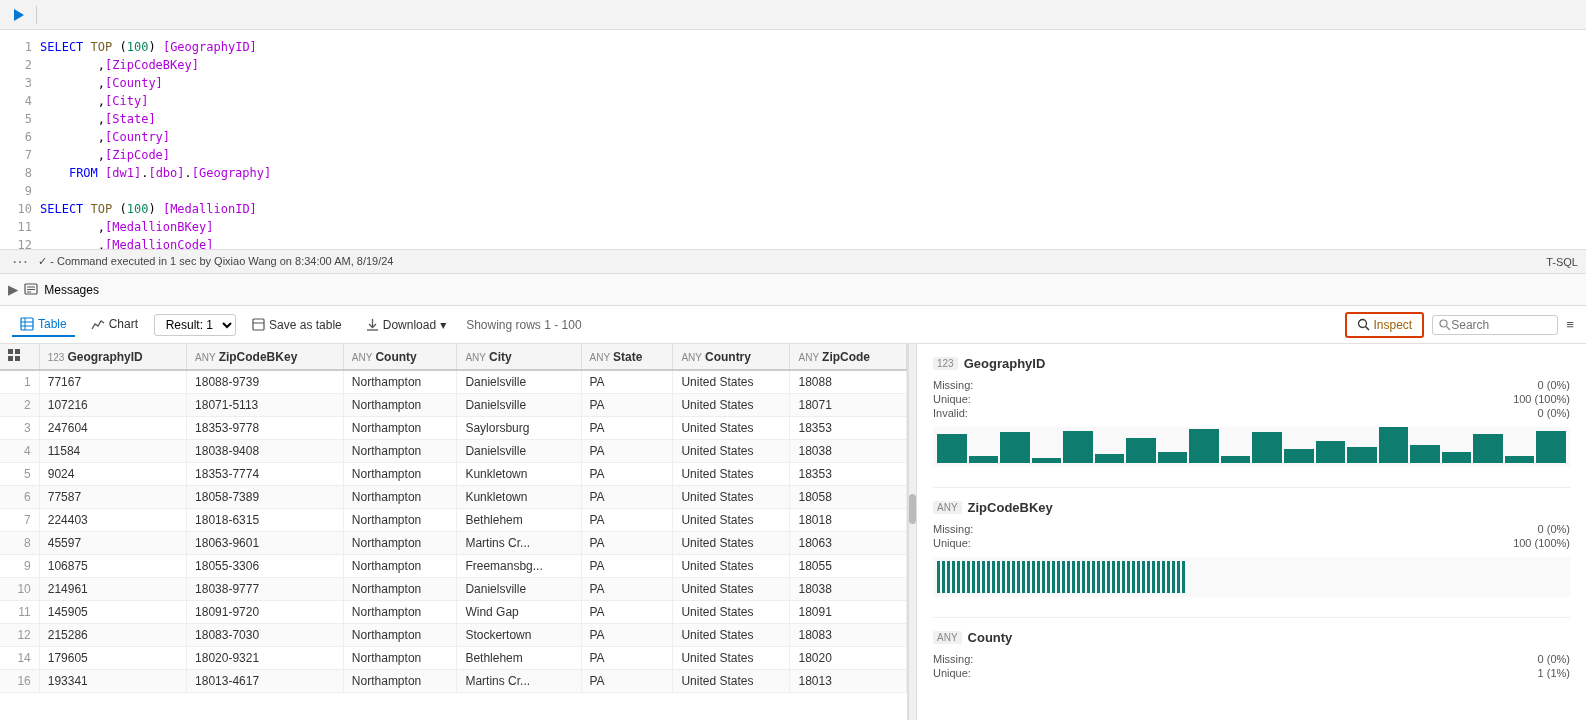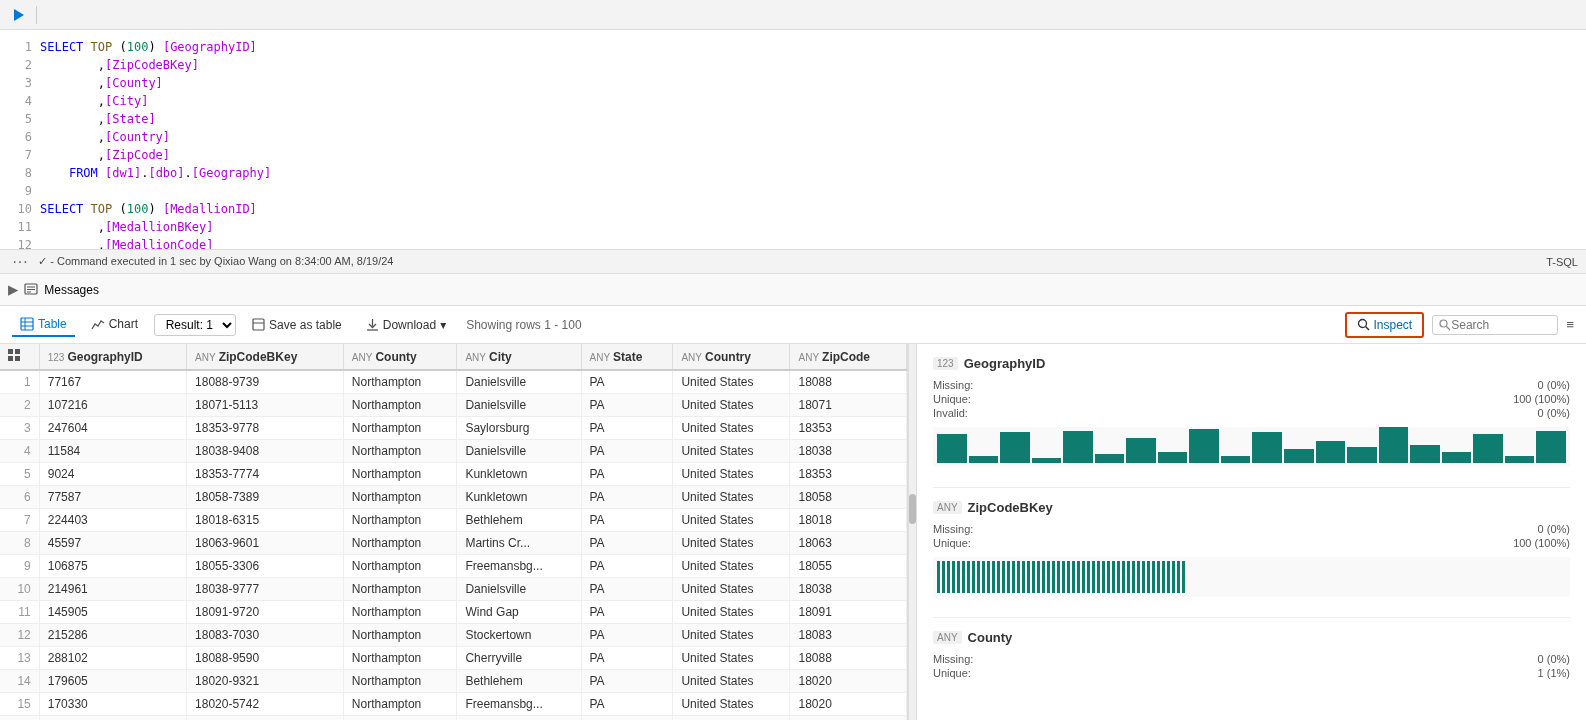--- a/index.html
+++ b/index.html
@@ -130,21 +130,21 @@
     .rows-info { font-size: 12px; color: #666; margin-left: 4px; }
     .spacer { flex: 1; }
     .inspect-btn {
       display: flex; align-items: center; gap: 4px;
       padding: 4px 10px;
       border: 2px solid #d83b01;
       border-radius: 3px;
       background: #fff;
       cursor: pointer;
       font-size: 12px;
-      color: #0369a1;
+      color: #a16207;
     }
     .search-box {
       display: flex; align-items: center;
       border: 1px solid #ccc;
       border-radius: 3px;
       padding: 2px 6px;
       background: #fff;
     }
     .search-box input {
       border: none; outline: none; font-size: 12px; width: 100px;
@@ -512,45 +512,25 @@
       <td class="row-num">12</td>
       <td>215286</td>
       <td>18083-7030</td>
       <td>Northampton</td>
       <td>Stockertown</td>
       <td>PA</td>
       <td>United States</td>
       <td>18083</td>
     </tr>
           <tr>
-      <td class="row-num">13</td>
-      <td>288102</td>
-      <td>18088-9590</td>
-      <td>Northampton</td>
-      <td>Cherryville</td>
-      <td>PA</td>
-      <td>United States</td>
-      <td>18088</td>
-    </tr>
-          <tr>
       <td class="row-num">14</td>
       <td>179605</td>
       <td>18020-9321</td>
       <td>Northampton</td>
       <td>Bethlehem</td>
-      <td>PA</td>
-      <td>United States</td>
-      <td>18020</td>
-    </tr>
-          <tr>
-      <td class="row-num">15</td>
-      <td>170330</td>
-      <td>18020-5742</td>
-      <td>Northampton</td>
-      <td>Freemansbg...</td>
       <td>PA</td>
       <td>United States</td>
       <td>18020</td>
     </tr>
           <tr>
       <td class="row-num">16</td>
       <td>193341</td>
       <td>18013-4617</td>
       <td>Northampton</td>
       <td>Martins Cr...</td>

